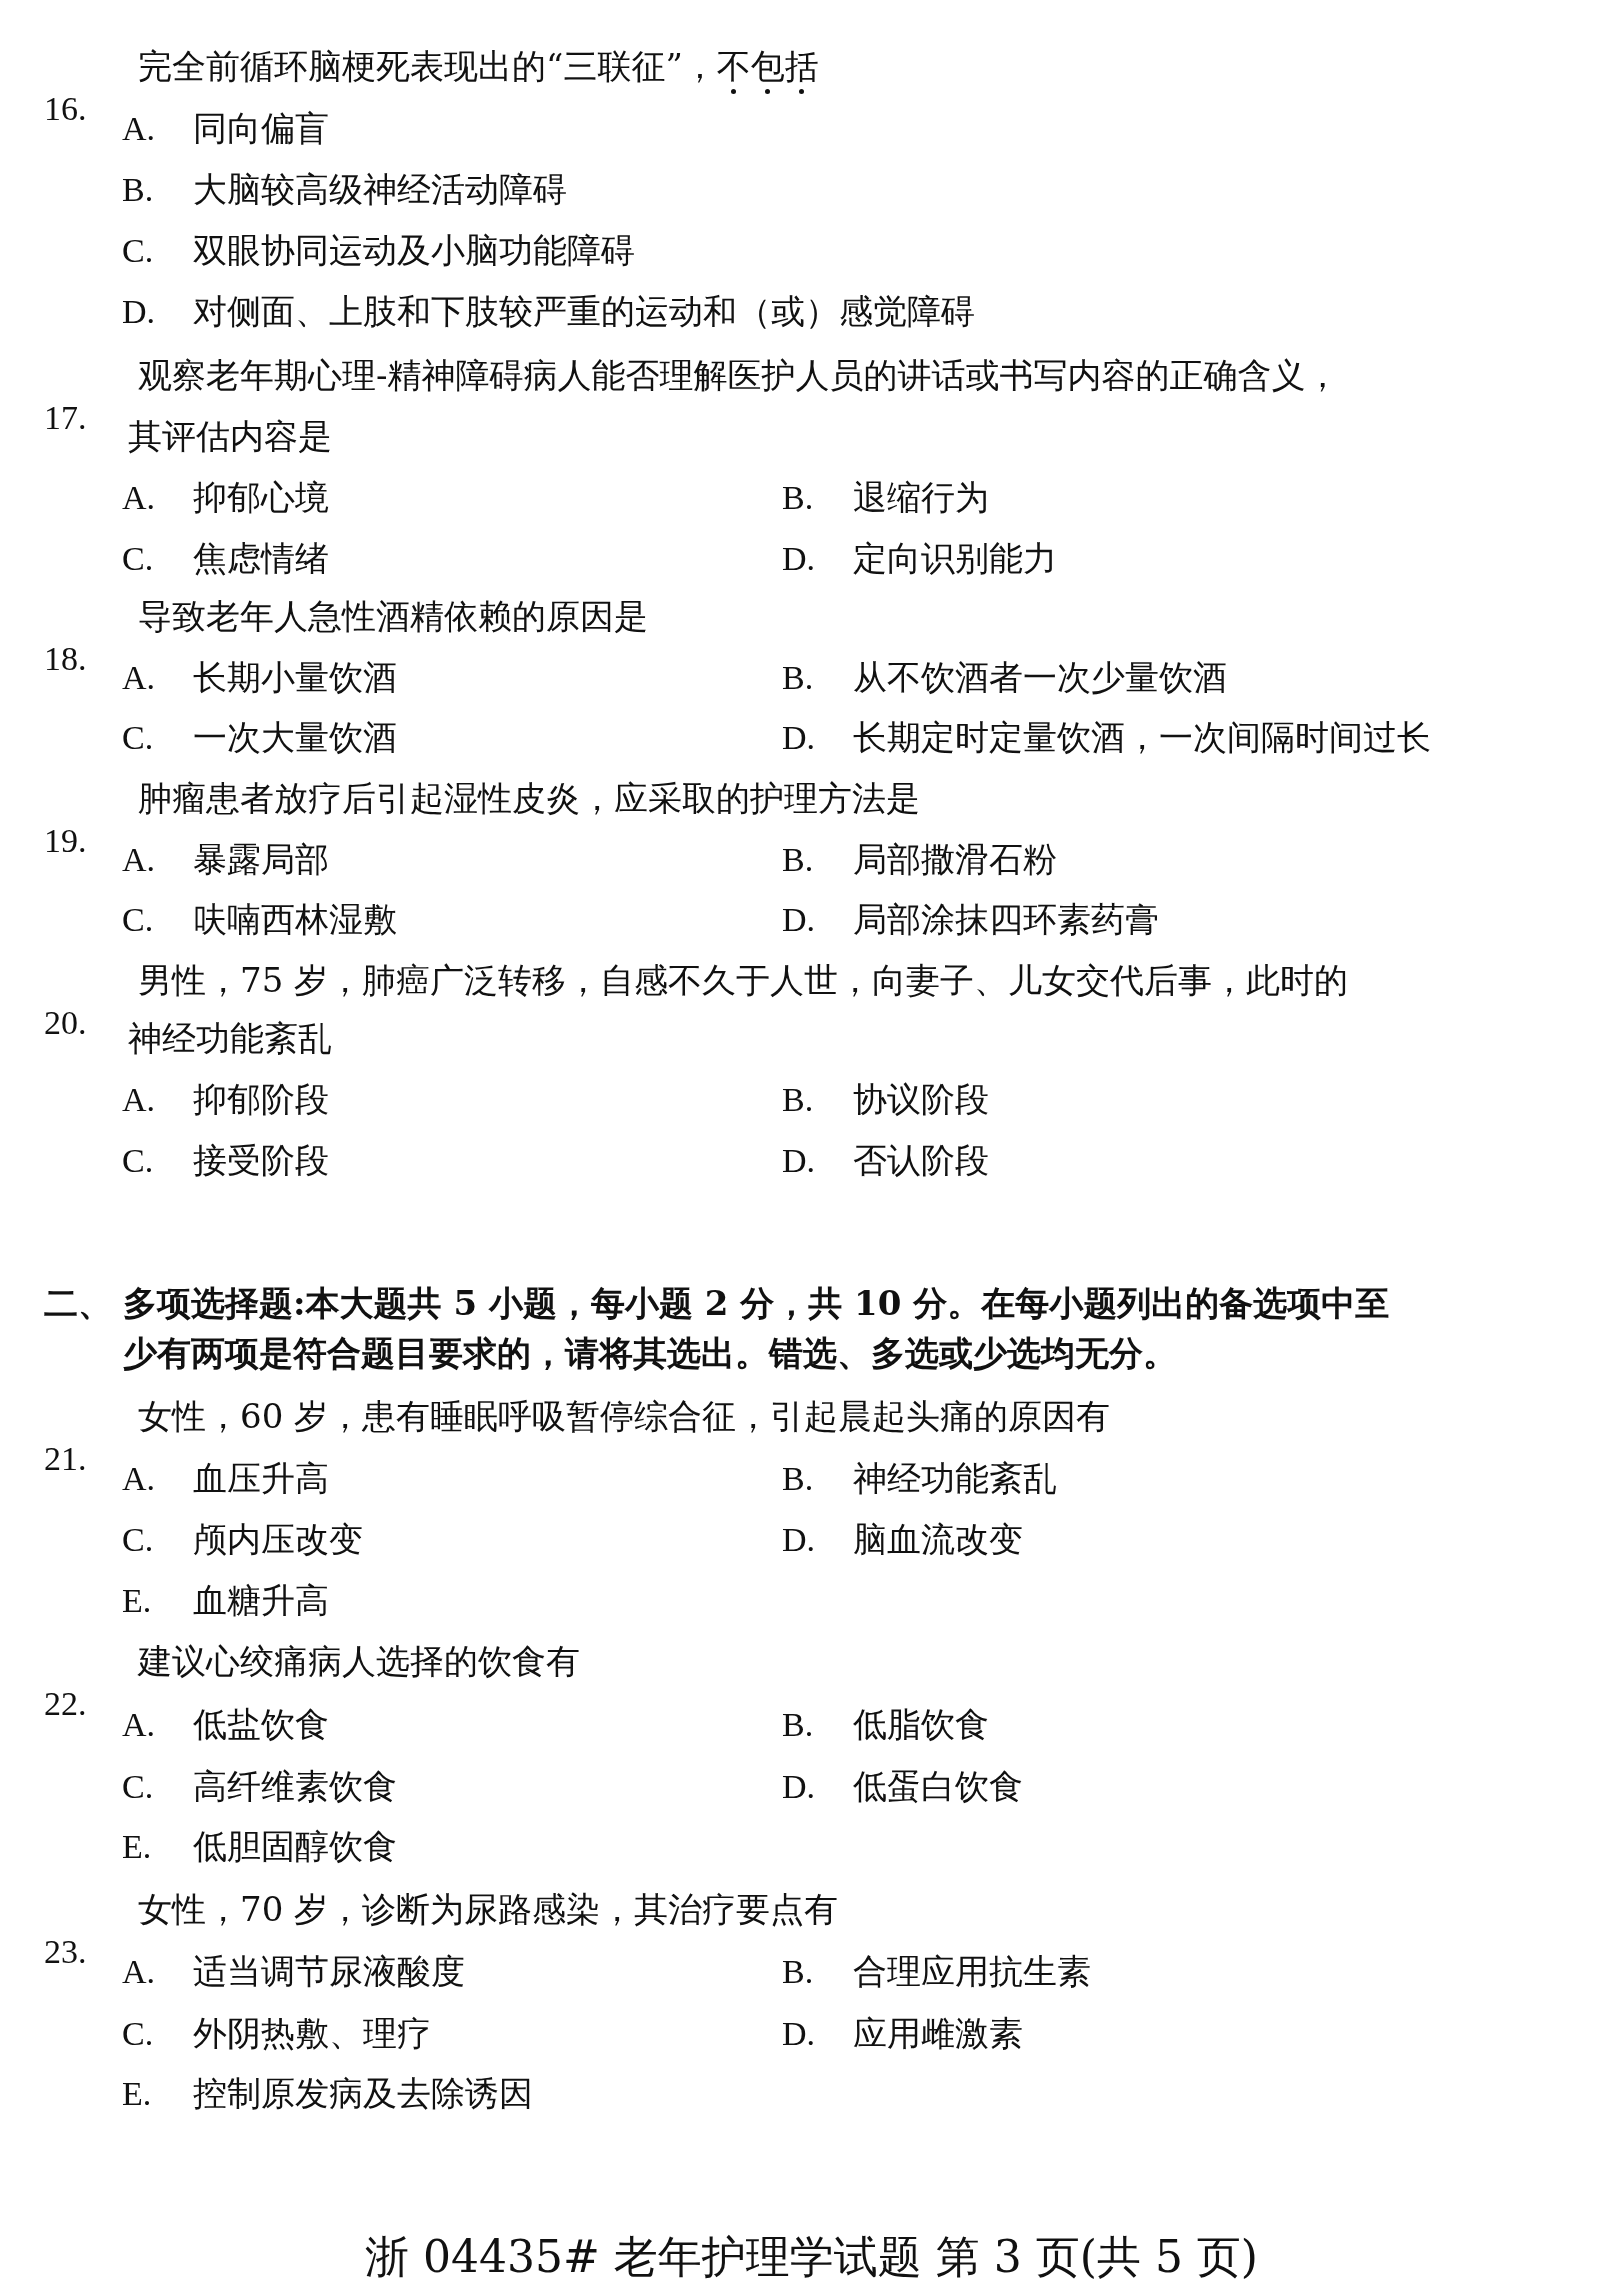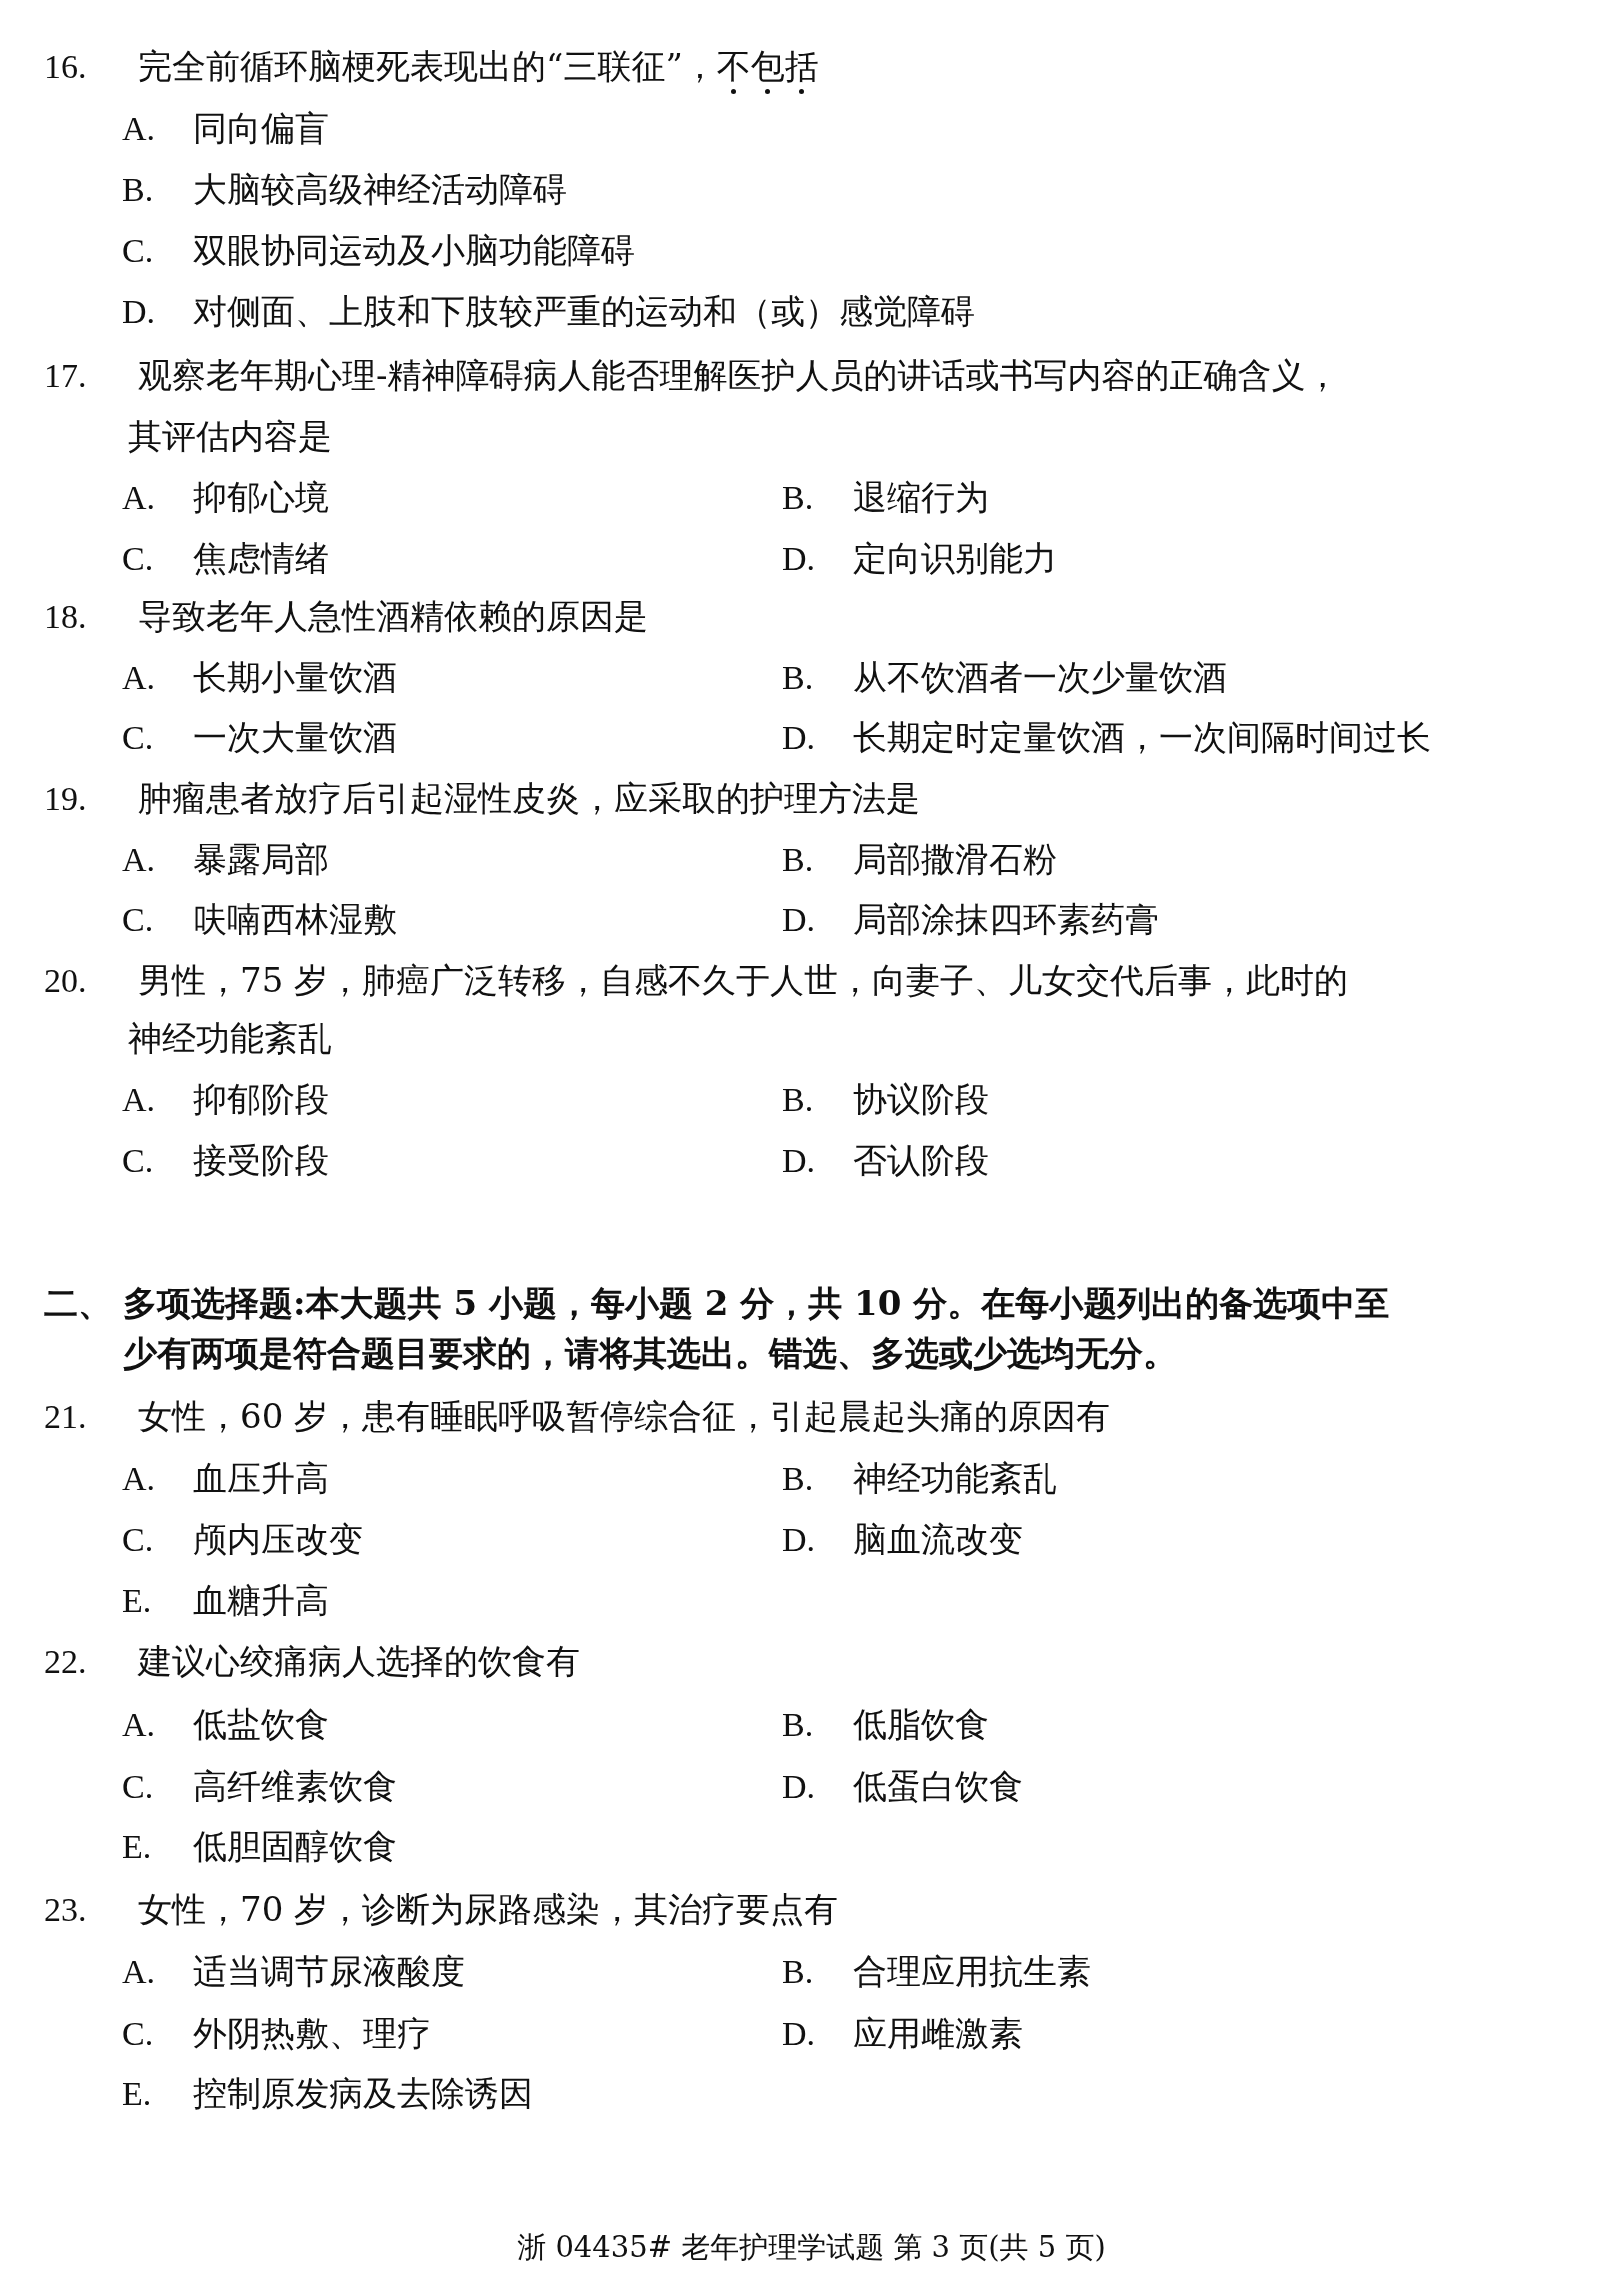--- a/index.html
+++ b/index.html
@@ -5,29 +5,29 @@
   html, body { margin: 0; padding: 0; background: #ffffff; }
   body { width: 1623px; height: 2295px; position: relative; overflow: hidden;
          font-family: "DejaVu Serif", "Liberation Serif", serif; color: #111; }
   .row { position: absolute; left: 0; white-space: nowrap; font-size: 34px; line-height: 39px; }
   .qnum { position: absolute; left: 44px; }
   .qtext { position: absolute; left: 138px; }
   .cont { position: absolute; left: 128px; }
   .opt-l { position: absolute; left: 122px; }
   .opt-r { position: absolute; left: 782px; }
   .opt-letter { display: inline-block; width: 71px; font-family: "Liberation Serif", serif; }
-  .num { font-family: "Liberation Serif", serif; }
+  .num { font-family: "Liberation Serif", serif; margin-top: 42px; }
   .section { font-weight: bold; }
   .sec-num { position: absolute; left: 44px; }
   .sec-text { position: absolute; left: 123px; }
   .sec-cont { position: absolute; left: 123px; text-align: center; }
   .emph { position: relative; }
   .emph::after { content: ""; position: absolute; left: 50%; bottom: -7.9px; width: 5.2px; height: 5.2px;
                  margin-left: -2.6px; border-radius: 50%; background: #111; }
-  .footer { position: absolute; top: 2228px; left: 0; width: 1623px; text-align: center; font-size: 29px; }
+  .footer { position: absolute; top: 2228px; left: 0; width: 1623px; text-align: center; font-size: 44px; }
 </style>
 </head>
 <body>
 
 <div class="row" style="top:47px">
   <span class="qnum num">16.</span>
   <span class="qtext"><span>完全前循环脑梗死表现出的“三联征”，</span><span class="emph">不</span><span class="emph">包</span><span class="emph">括</span></span>
 </div>
 <div class="row" style="top:109px">
   <span class="opt-l"><span class="opt-letter">A.</span><span>同向偏盲</span></span>

